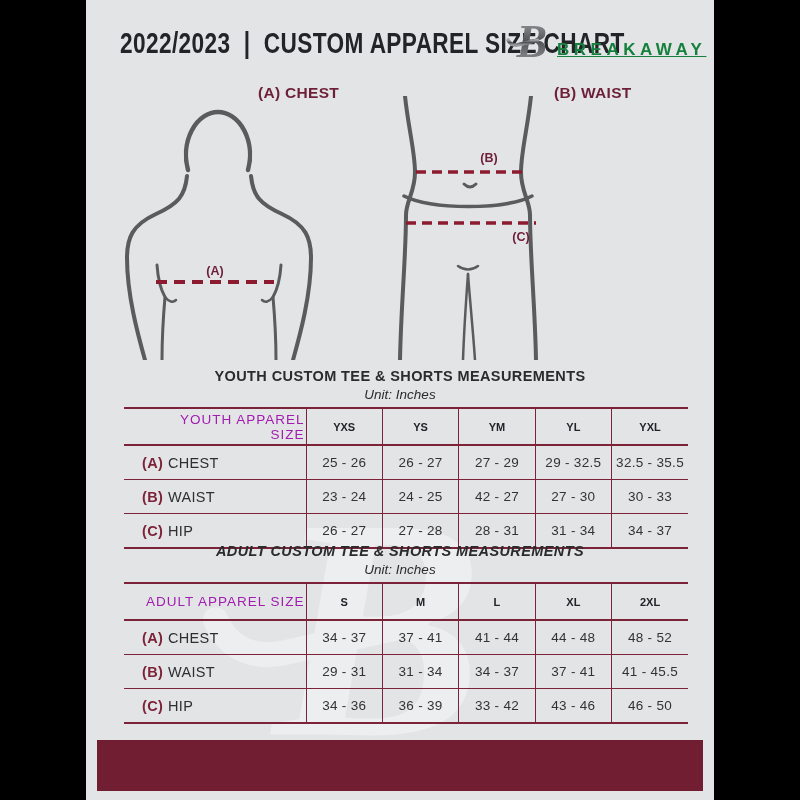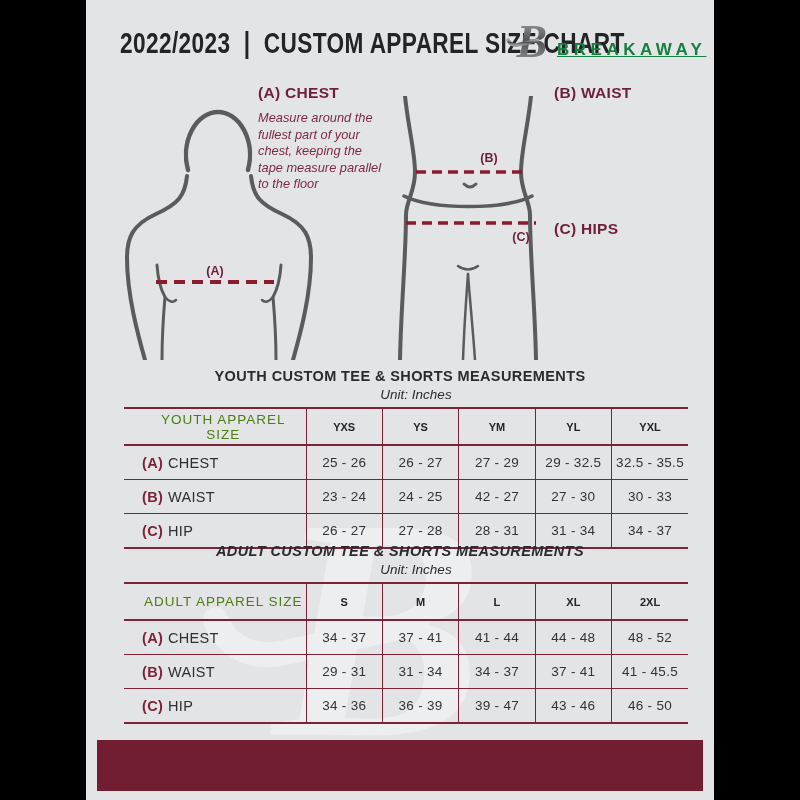--- a/index.html
+++ b/index.html
@@ -49,21 +49,21 @@
   .dash-line{stroke:#8c1b30;fill:none;}
   .marker-label{font-family:"Liberation Sans",sans-serif;font-size:12.5px;font-weight:bold;fill:#6e1f38;}
 
   
   .tbl-title{
     left:0;width:628px;text-align:center;
     font-size:14.5px;font-weight:bold;color:#2a2b2d;letter-spacing:0.4px;
   }
   .tbl-unit{
     left:0;width:628px;text-align:center;
-    font-size:13.5px;font-style:italic;color:#2a2b2d;padding-left:16px;
+    font-size:13.5px;font-style:italic;color:#2a2b2d;
   }
   #youth-title{top:368px;}   #youth-unit{top:387px;}
   #adult-title{top:543px;font-style:italic;}   #adult-unit{top:562px;}
 
   
   table.size-table{
     left:38px;width:564px;
     border-collapse:collapse;table-layout:fixed;
     border-top:2px solid #7d2339;border-bottom:2px solid #7d2339;
     background:transparent;
@@ -75,22 +75,22 @@
   .size-table th{
     height:33px;border-bottom:2px solid #7d2339;
     font-size:11px;font-weight:bold;color:#232427;text-align:center;
   }
   .size-table td{
     height:31px;border-bottom:1.5px solid #7d2339;
     font-size:13.5px;color:#323335;text-align:center;letter-spacing:0.3px;
   }
   .size-table th + th, .size-table td + td{border-left:1.5px solid #7d2339;}
   .size-table th.lbl{
-    font-weight:normal;font-size:13.5px;color:#4d7c0f;
-    text-align:center;padding-left:18px;letter-spacing:1px;
+    font-weight:normal;font-size:13.5px;color:#a21caf;
+    text-align:right;padding-left:18px;letter-spacing:1px;
   }
   .size-table td.lbl{
     text-align:left;padding-left:18px;font-size:14.5px;color:#2e2f31;
   }
   .size-table td.lbl .key{color:#7d2339;font-weight:bold;margin-right:5px;}
 
   
   .watermark{left:58px;top:462px;width:430px;height:330px;z-index:0;}
   .footer-bar{
     left:11px;top:740px;width:606px;height:51px;
@@ -143,31 +143,25 @@
     <path class="fig-line" stroke-width="2.5" d="M 82,178 C 80,205 78,235 77,264"></path>
     <path class="fig-line" stroke-width="2.5" d="M 82,178 C 84,205 87,235 89,264"></path>
     <path class="dash-line" stroke-width="3.4" stroke-dasharray="10,6" d="M 30,76 L 136,76"></path>
     <text class="marker-label" x="103" y="66" text-anchor="middle">(B)</text>
     <path class="dash-line" stroke-width="3.4" stroke-dasharray="10,6" d="M 20,127 L 150,127"></path>
     <text class="marker-label" x="135" y="145" text-anchor="middle">(C)</text>
   </svg>
 
   <div class="guide-block" id="chest-block">
     <div class="g-head">(A) CHEST</div>
-    <div class="g-body">Measure around the
-fullest part of your
-chest, keeping the
-tape measure parallel
-to the floor</div>
   </div>
   <div class="guide-block" id="waist-block">
     <div class="g-head">(B) WAIST</div>
   </div>
   <div class="guide-block" id="hips-block">
-    <div class="g-head">(C) HIPS</div>
   </div>
 
   <div class="tbl-title" id="youth-title">YOUTH CUSTOM TEE &amp; SHORTS MEASUREMENTS</div>
   <div class="tbl-unit" id="youth-unit">Unit: Inches</div>
 
   <table class="size-table" id="youth-table">
     <colgroup>
         <col class="c-label">
         <col class="c-size">
         <col class="c-size">
@@ -249,21 +243,21 @@
         <td>29 - 31</td>
         <td>31 - 34</td>
         <td>34 - 37</td>
         <td>37 - 41</td>
         <td>41 - 45.5</td>
       </tr>
       <tr>
         <td class="lbl"><span class="key">(C)</span><span>HIP</span></td>
         <td>34 - 36</td>
         <td>36 - 39</td>
-        <td>39 - 47</td>
+        <td>33 - 42</td>
         <td>43 - 46</td>
         <td>46 - 50</td>
       </tr>
     </tbody>
   </table>
 
   <div class="footer-bar"></div>
 
 </div>
 

